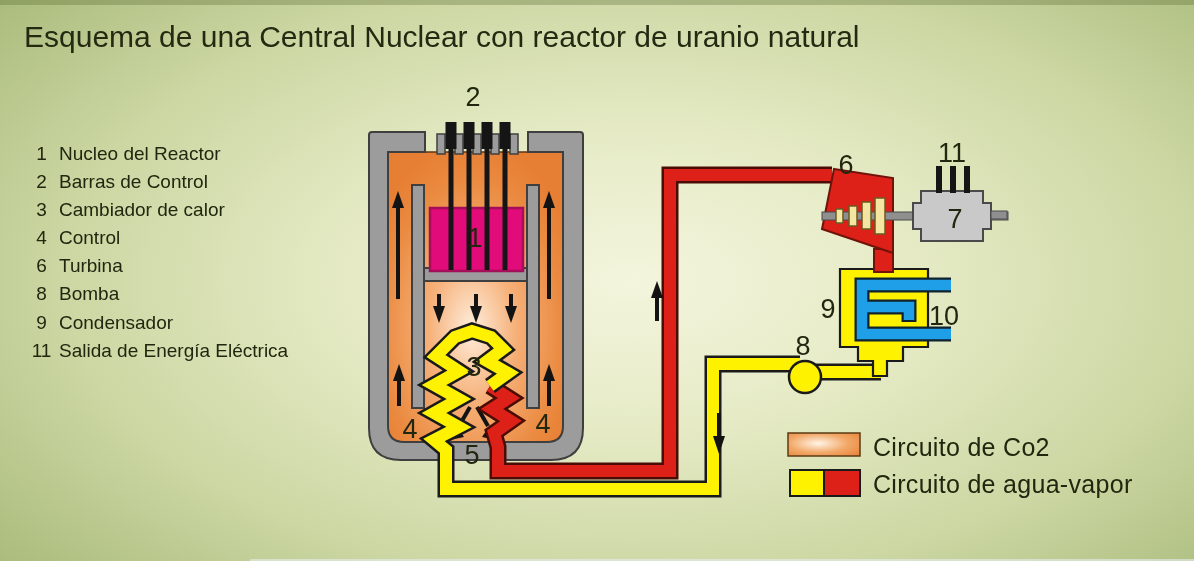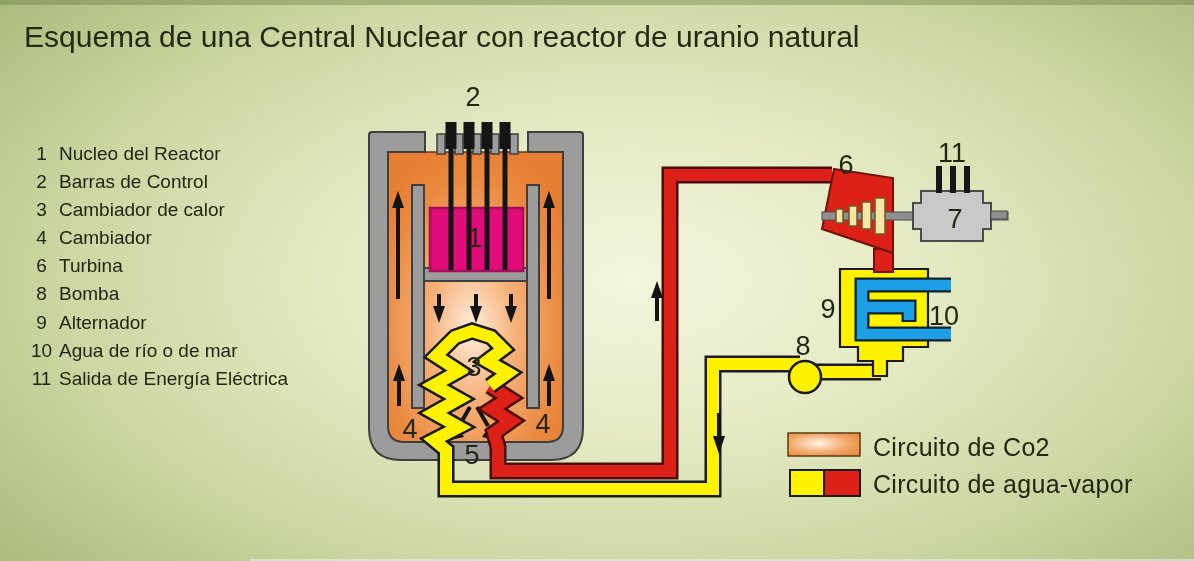--- a/index.html
+++ b/index.html
@@ -24,25 +24,24 @@
 <div id="stage">
   <div id="topstrip"></div>
   <div id="botstrip"></div>
 
   <div id="title">Esquema de una Central Nuclear con reactor de uranio natural</div>
 
   <div id="parts">
     <div class="row"><span class="num">1</span><span>Nucleo del Reactor</span></div>
     <div class="row"><span class="num">2</span><span>Barras de Control</span></div>
     <div class="row"><span class="num">3</span><span>Cambiador de calor</span></div>
-    <div class="row"><span class="num">4</span><span>Cambiador</span></div>
+    <div class="row"><span class="num">4</span><span>Control</span></div>
     <div class="row"><span class="num">6</span><span>Turbina</span></div>
     <div class="row"><span class="num">8</span><span>Bomba</span></div>
-    <div class="row"><span class="num">9</span><span>Alternador</span></div>
-    <div class="row"><span class="num">10</span><span>Agua de río o de mar</span></div>
+    <div class="row"><span class="num">9</span><span>Condensador</span></div>
     <div class="row"><span class="num">11</span><span>Salida de Energía Eléctrica</span></div>
   </div>
 
   <svg width="1194" height="561" viewBox="0 0 1194 561">
     <defs>
       <radialGradient id="gradO" cx="48%" cy="61%" r="66%">
         <stop offset="0%" stop-color="#feeedd"></stop>
         <stop offset="38%" stop-color="#f6b078"></stop>
         <stop offset="78%" stop-color="#ea8a40"></stop>
         <stop offset="100%" stop-color="#e67e33"></stop>

